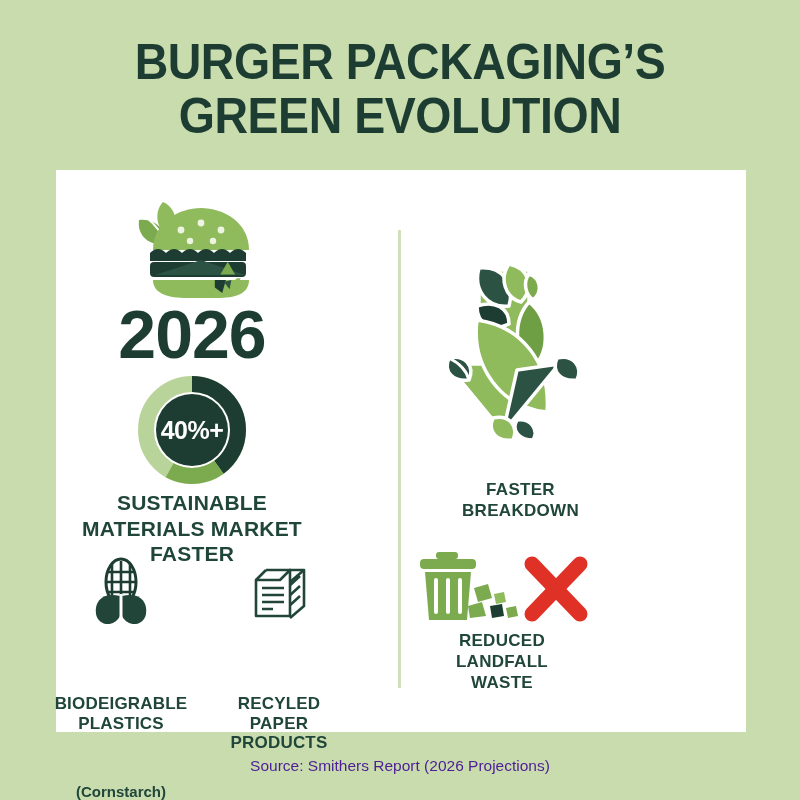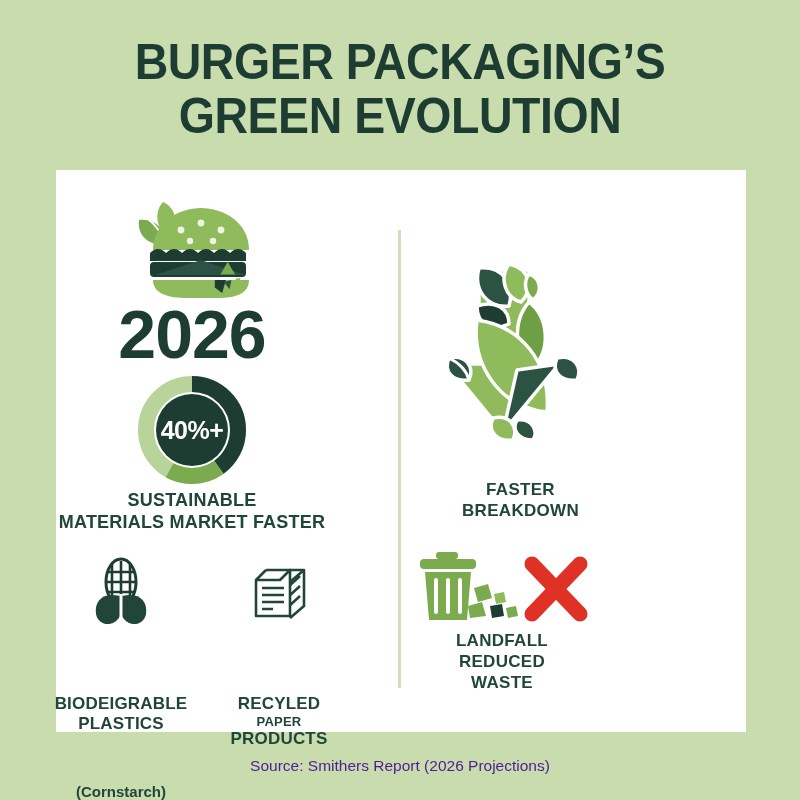--- a/index.html
+++ b/index.html
@@ -67,41 +67,41 @@
   .donut-label{
     position:absolute; left:50%; top:50%;
     transform:translate(-50%,-50%);
     font-weight:bold; font-size:25px; color:#ffffff;
     letter-spacing:-0.5px;
     white-space:nowrap;
   }
   .share-caption{
     position:absolute; left:0; top:320px; width:100%;
     text-align:center;
-    font-weight:bold; font-size:18px; line-height:1.22;
+    font-weight:bold; font-size:21px; line-height:1.22;
     color:#20463a; letter-spacing:0.2px;
   }
   .share-caption span{ display:block; }
 
   .mini-row{
     position:absolute; left:0; top:380px; width:100%;
     display:flex; justify-content:center; gap:44px;
   }
   .mini{
     width:130px; text-align:center;
     display:flex; flex-direction:column; align-items:center;gap:48px;
   }
   .mini-icon{ height:86px; display:flex; align-items:center; justify-content:center; }
   .mini-cap{
     margin-top:10px;
     font-weight:bold; font-size:17px; line-height:1.16;
     color:#20463a; letter-spacing:0.2px;
   }
   .mini-cap span{ display:block; }
-  .mini-cap .small{ font-size:13px; }
+  .mini-cap .small{ font-size:17px; }
   .mini-sub{
     margin-top:2px;
     font-weight:bold; font-size:15px; color:#20463a;
   }
 
   
   .leafarrow-wrap{ position:absolute; left:50%; top:72px; transform:translateX(-50%); }
   .right-cap1{
     position:absolute; left:0; top:310px; width:100%;
     text-align:center;
@@ -297,22 +297,22 @@
           </g>
 
           <g stroke="#e03127" stroke-width="15" stroke-linecap="round">
             <path d="M120 16 L168 66"></path>
             <path d="M168 16 L120 66"></path>
           </g>
         </svg>
       </div>
 
       <div class="right-cap2">
+        <span>REDUCED</span>
         <span>LANDFALL</span>
-        <span>REDUCED</span>
         <span>WASTE</span>
       </div>
 
     </div>
   </div>
 
   <div class="source">Source: Smithers Report (2026 Projections)</div>
 
 </div>
 

